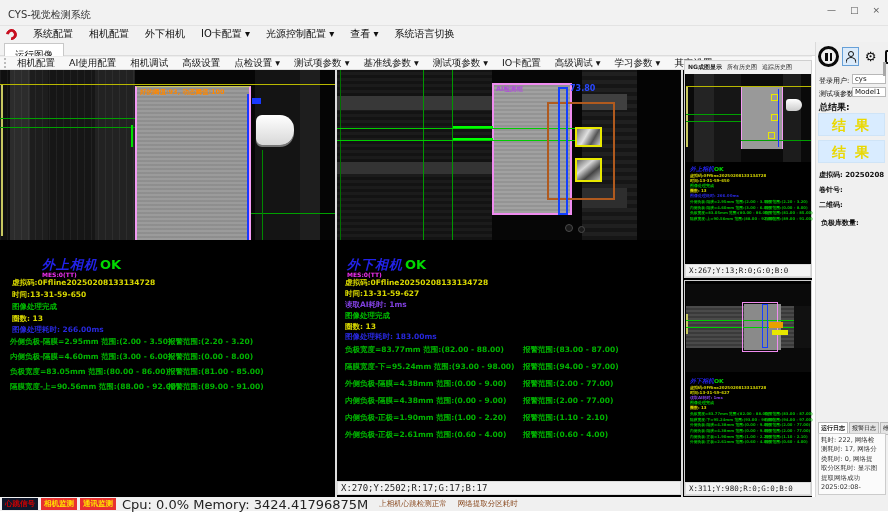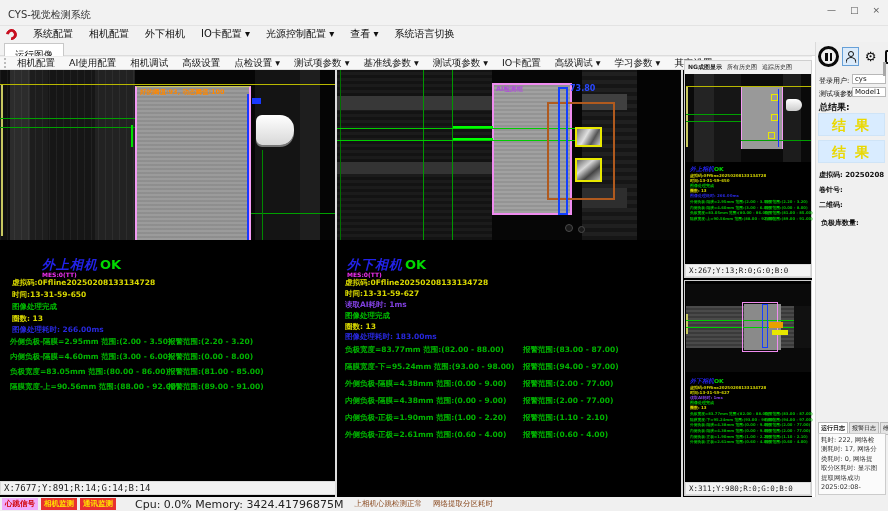--- a/index.html
+++ b/index.html
@@ -81,23 +81,23 @@
 .sinfo{position:absolute;font-size:7px;font-weight:bold;color:#111;white-space:nowrap}
 #log-tabs{position:absolute;left:2px;top:380px;display:flex;gap:1px}
 .log-tab{font-size:6px;padding:1px 2px;background:#e4e4e4;border:1px solid #bbb;color:#222;white-space:nowrap}
 .log-tab.sel{background:#fff;font-weight:bold}
 #log-box{position:absolute;left:2px;top:391px;width:68px;height:62px;background:#fbfbfb;border:1px solid #ccc;padding:2px 6px 2px 2px;font-size:6.5px;color:#333;line-height:1.45;overflow:hidden}
 #log-scroll{position:absolute;right:2px;top:20px;width:3px;height:14px;background:#a8a8a8}
 
 
 #statusbar{position:absolute;left:0;top:497px;width:888px;height:14px;background:#f0f0f0;display:flex;align-items:center;padding-left:2px;gap:3px}
 .badge{font-size:7.5px;font-weight:bold;padding:1px 3px;white-space:nowrap}
-#badge-heartbeat{background:#f0abfc;color:#d00000}
+#badge-heartbeat{background:#0f172a;color:#d00000}
 #badge-camera,#badge-comm{background:#e83030;color:#ffe000}
-#status-cpu{font-size:11px;color:#222;margin-left:16px;white-space:nowrap}
+#status-cpu{font-size:13px;color:#222;margin-left:3px;white-space:nowrap}
 .status-cam{font-size:7.5px;color:#8a4a20;margin-left:8px;white-space:nowrap}
 </style>
 </head>
 <body>
 
 <div id="titlebar">
   <span id="title-text">CYS-视觉检测系统</span>
   <span id="win-controls">
     <span>—</span>
     <span>□</span>
@@ -169,21 +169,20 @@
   <div class="tline c-mes" style="left:42px;top:201px">MES:0(TT)</div>
   <div class="tline c-y" style="left:12px;top:208px">虚拟码:0Ffline20250208133134728</div>
   <div class="tline c-y" style="left:12px;top:220px">时间:13-31-59-650</div>
   <div class="tline c-g" style="left:12px;top:232px">图像处理完成</div>
   <div class="tline c-y" style="left:12px;top:244px">圈数: 13</div>
   <div class="tline c-b" style="left:12px;top:255px">图像处理耗时: 266.00ms</div>
   <div class="mrow" style="left:10px;top:267px;width:325px"><span>外侧负极-隔膜=2.95mm 范围:(2.00 - 3.50)</span><span class="alarm">报警范围:(2.20 - 3.20)</span></div>
   <div class="mrow" style="left:10px;top:282px;width:325px"><span>内侧负极-隔膜=4.60mm 范围:(3.00 - 6.00)</span><span class="alarm">报警范围:(0.00 - 8.00)</span></div>
   <div class="mrow" style="left:10px;top:297px;width:325px"><span>负极宽度=83.05mm 范围:(80.00 - 86.00)</span><span class="alarm">报警范围:(81.00 - 85.00)</span></div>
   <div class="mrow" style="left:10px;top:312px;width:325px"><span>隔膜宽度-上=90.56mm 范围:(88.00 - 92.00)</span><span class="alarm">报警范围:(89.00 - 91.00)</span></div>
-  <div class="coordbar">X:7677;Y:891;R:14;G:14;B:14</div>
 </div>
 
 <div class="vsep" style="left:335px"></div>
 
 <div id="panel-mid" class="panel">
   <div id="scene-mid" class="scene">
     <div class="shape" style="left:0;top:0;width:155px;height:170px;background:repeating-linear-gradient(0deg,#131313 0 3px,#1b1b1b 3px 6px)"></div>
     <div class="shape" style="left:0;top:26px;width:155px;height:14px;background:#383838"></div>
     <div class="shape" style="left:0;top:92px;width:155px;height:12px;background:#343434"></div>
     <div class="shape" style="left:245px;top:0;width:55px;height:170px;background:repeating-linear-gradient(0deg,#161616 0 4px,#202020 4px 8px)"></div>
@@ -217,20 +216,21 @@
   <div class="tline c-p" style="left:8px;top:230px">读取AI耗时: 1ms</div>
   <div class="tline c-g" style="left:8px;top:241px">图像处理完成</div>
   <div class="tline c-y" style="left:8px;top:252px">圈数: 13</div>
   <div class="tline c-b" style="left:8px;top:262px">图像处理耗时: 183.00ms</div>
   <div class="mrow" style="left:8px;top:275px;width:334px"><span>负极宽度=83.77mm 范围:(82.00 - 88.00)</span><span class="alarm">报警范围:(83.00 - 87.00)</span></div>
   <div class="mrow" style="left:8px;top:292px;width:334px"><span>隔膜宽度-下=95.24mm 范围:(93.00 - 98.00)</span><span class="alarm">报警范围:(94.00 - 97.00)</span></div>
   <div class="mrow" style="left:8px;top:309px;width:334px"><span>外侧负极-隔膜=4.38mm 范围:(0.00 - 9.00)</span><span class="alarm">报警范围:(2.00 - 77.00)</span></div>
   <div class="mrow" style="left:8px;top:326px;width:334px"><span>内侧负极-隔膜=4.38mm 范围:(0.00 - 9.00)</span><span class="alarm">报警范围:(2.00 - 77.00)</span></div>
   <div class="mrow" style="left:8px;top:343px;width:334px"><span>内侧负极-正极=1.90mm 范围:(1.00 - 2.20)</span><span class="alarm">报警范围:(1.10 - 2.10)</span></div>
   <div class="mrow" style="left:8px;top:360px;width:334px"><span>外侧负极-正极=2.61mm 范围:(0.60 - 4.00)</span><span class="alarm">报警范围:(0.60 - 4.00)</span></div>
+  <div class="coordbar">X:270;Y:2502;R:17;G:17;B:17</div>
 </div>
 
 <div class="vsep" style="left:681px"></div>
 
 <div id="hist-top">
   <div id="hist-tabs">
     <span class="hist-tab sel">NG成图显示</span>
     <span class="hist-tab">所有历史图</span>
     <span class="hist-tab">追踪历史图</span>
   </div>

